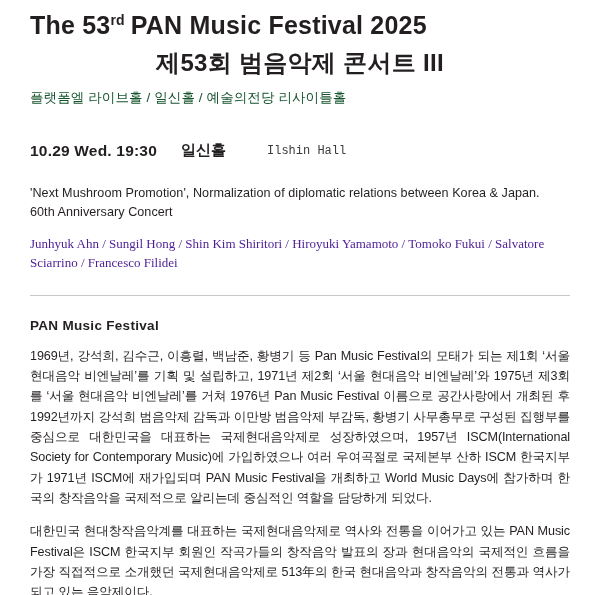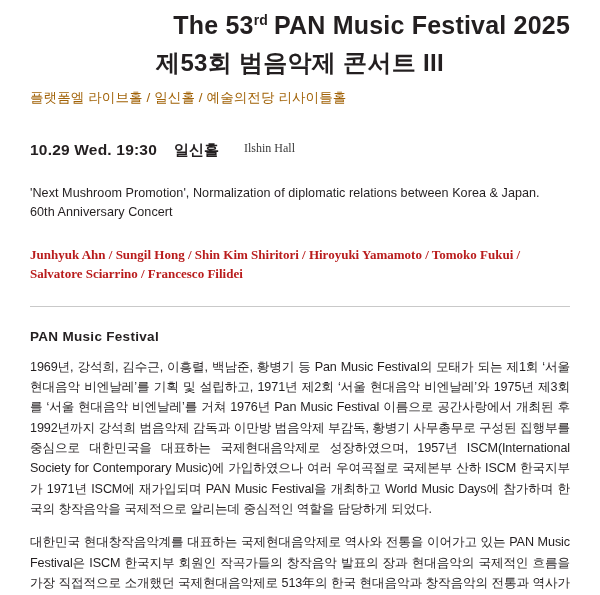--- a/index.html
+++ b/index.html
@@ -22,21 +22,20 @@
     position: relative;
   }
   
   .title-en {
     font-size: 25px;
     font-weight: bold;
     letter-spacing: 0.2px;
     line-height: 1.25;
     margin: 2px 0 5px 0;
     white-space: nowrap;
-    text-align: right;
   }
   .title-en .sp { display: inline-block; width: 6px; }
   .sup {
     font-size: 14px;
     vertical-align: super;
     font-weight: bold;
     line-height: 0;
   }
   .title-kr {
     font-size: 24px;
@@ -51,64 +50,63 @@
   .dates {
     font-size: 15px;
     font-weight: bold;
     margin-top: 37px;
     letter-spacing: 0.1px;
   }
   .venues {
     font-size: 13.5px;
     margin-top: 11px;
     letter-spacing: 0.1px;
-    color: #a16207;
+    color: #14532d;
   }
   
   .concert-line {
     margin-top: 34px;
     display: flex;
-    align-items: flex-start;
-    gap: 9px;
+    align-items: center;
+    gap: 16px;
   }
   .concert-date {
     font-size: 15.5px;
     font-weight: bold;
     letter-spacing: 0.2px;
     white-space: nowrap;
   }
   .concert-hall-kr {
     font-size: 15px;
     font-weight: bold;
     margin-left: 8px;
     white-space: nowrap;
   }
   .concert-hall-en {
     font-size: 12px;
     font-weight: normal;
-    margin-left: 16px;
+    margin-left: 25px;
     color: #3a3a3a;
-    font-family: Liberation Serif, serif;
+    font-family: Liberation Mono, monospace;
     white-space: nowrap;
   }
   .concert-sub {
     font-size: 12.6px;
     line-height: 1.45;
     margin-top: 24px;
     max-width: 535px;
     letter-spacing: 0.05px;
   }
   .performers {
     font-family: "Liberation Serif", serif;
     font-size: 13px;
     line-height: 1.5;
-    color: #b91c1c;
-    margin-top: 24px;
+    color: #4c1d95;
+    margin-top: 13px;
     max-width: 530px;
-    font-weight: bold;
   }
   
   .divider {
     border: 0;
     border-top: 1px solid #c9c9c9;
     margin: 22px 0 0 0;
   }
   
   .section-title {
     font-size: 13.5px;

